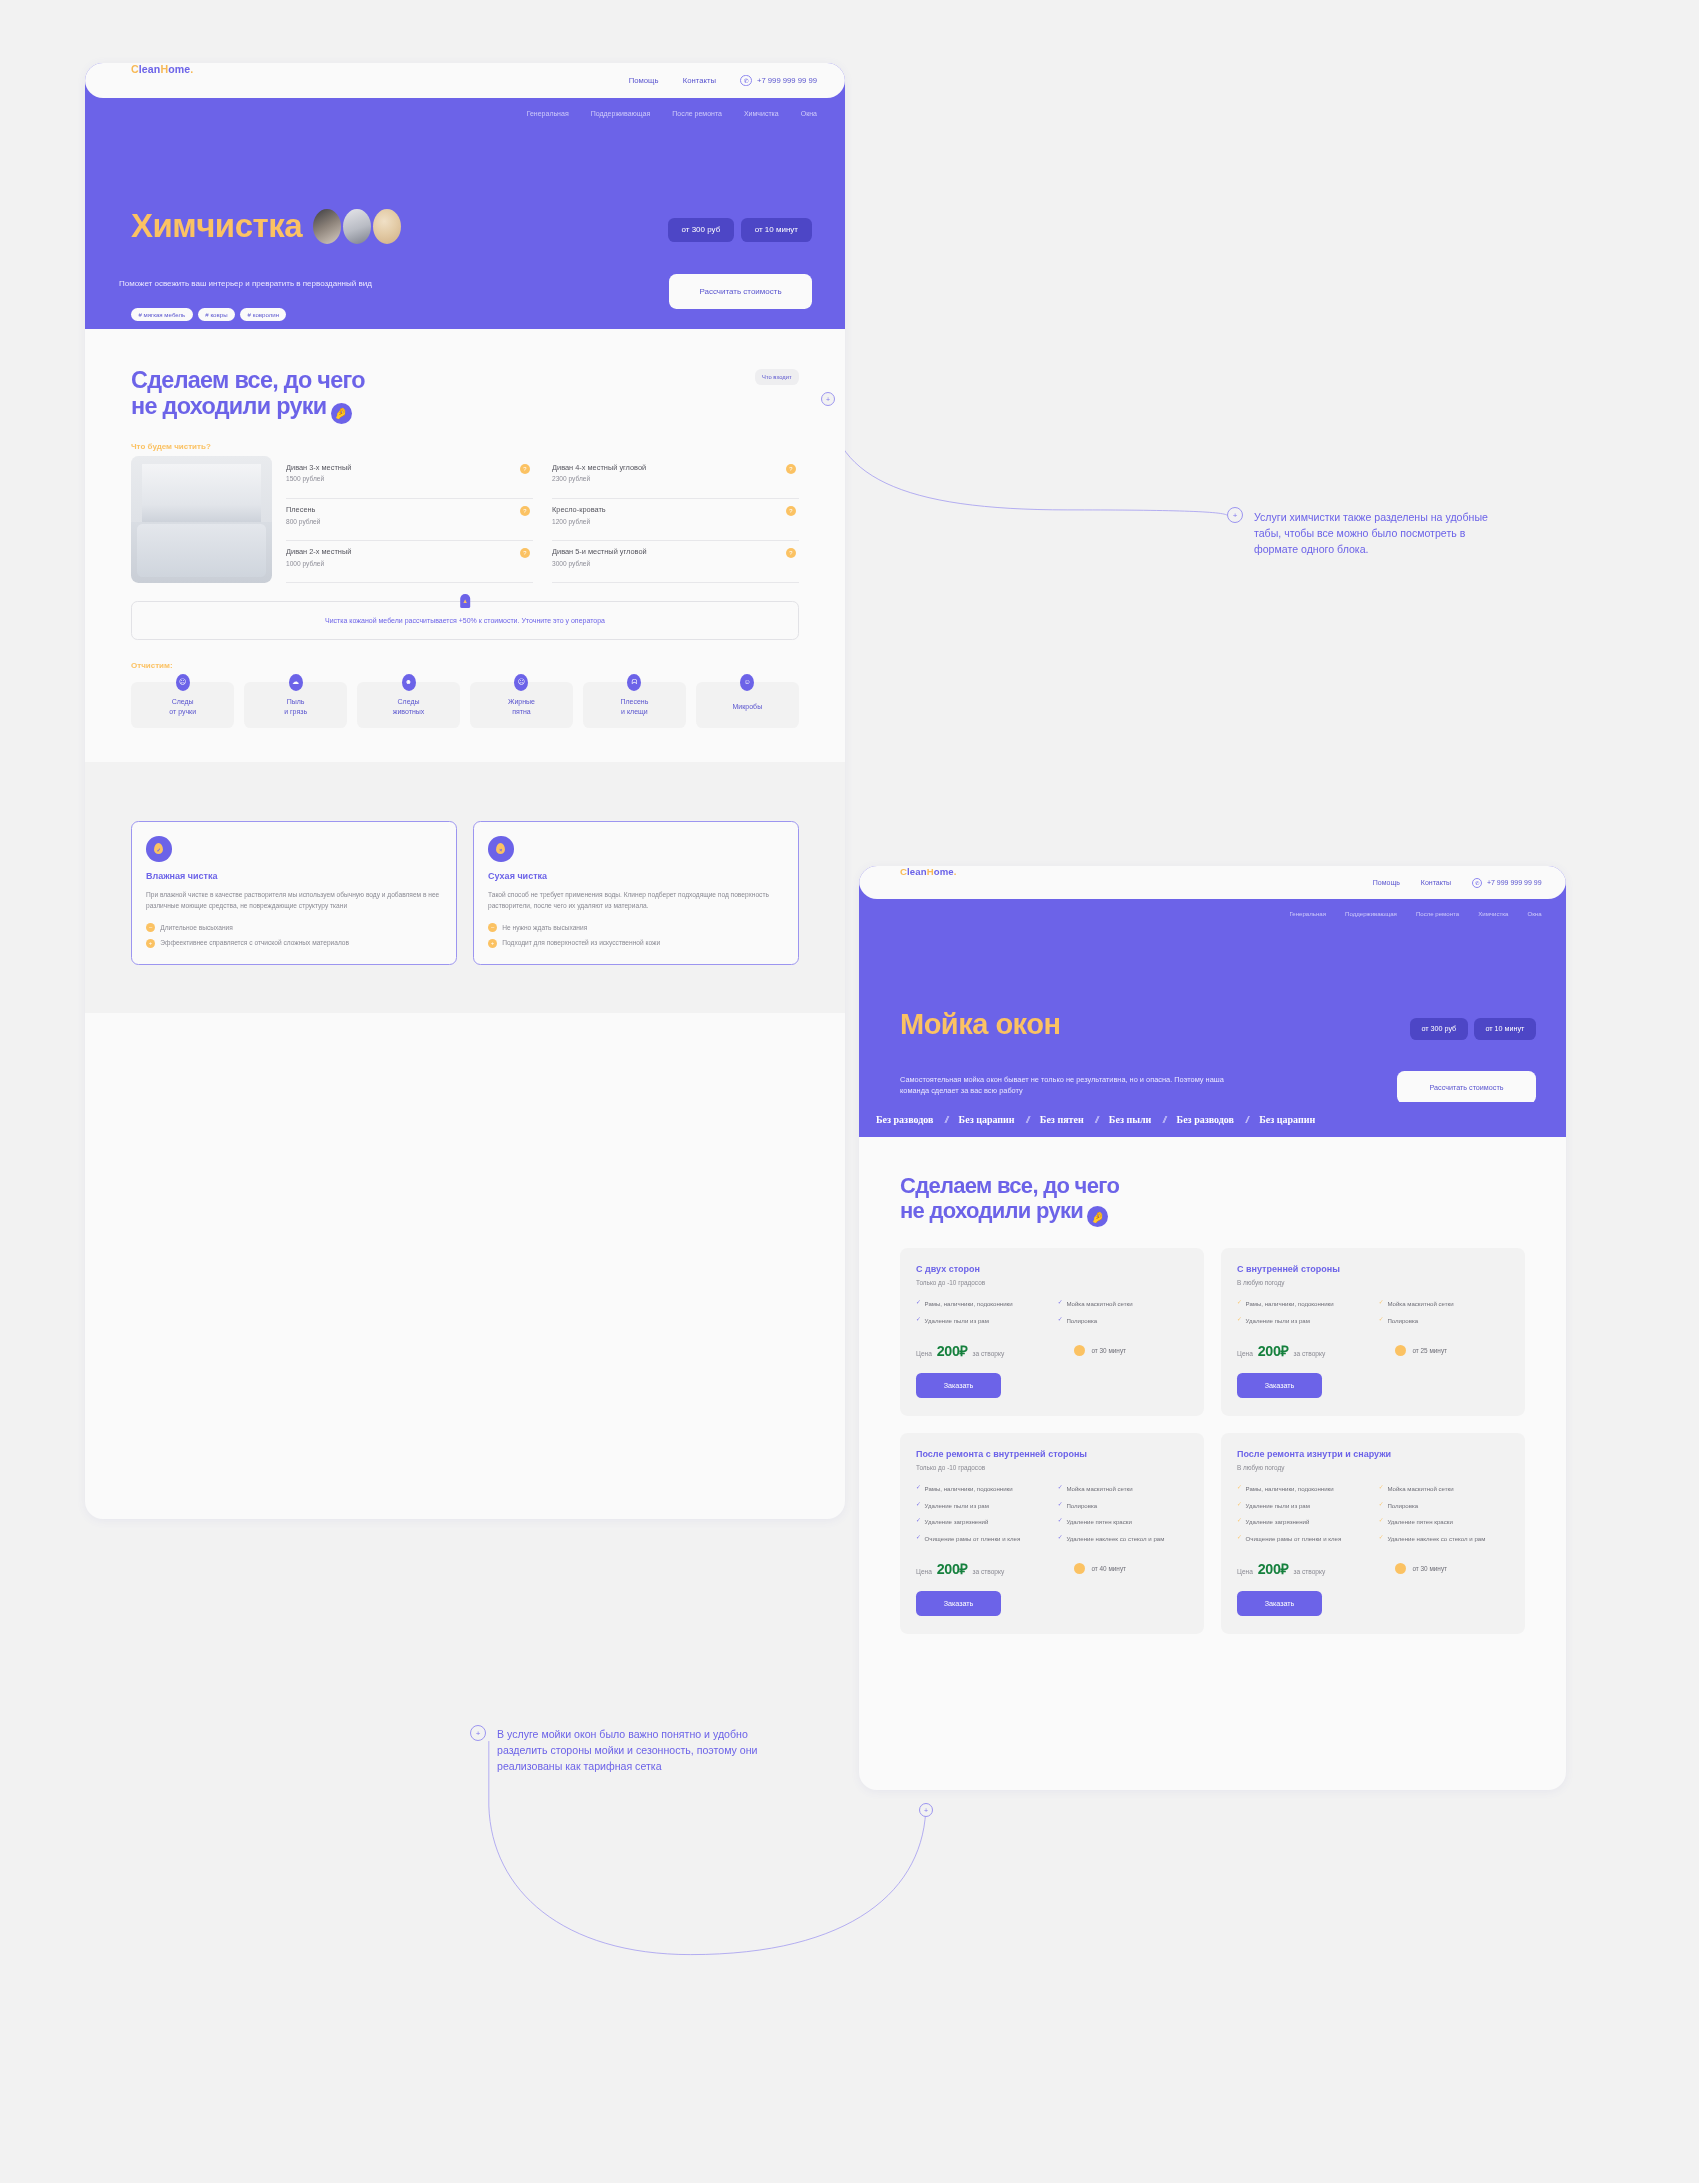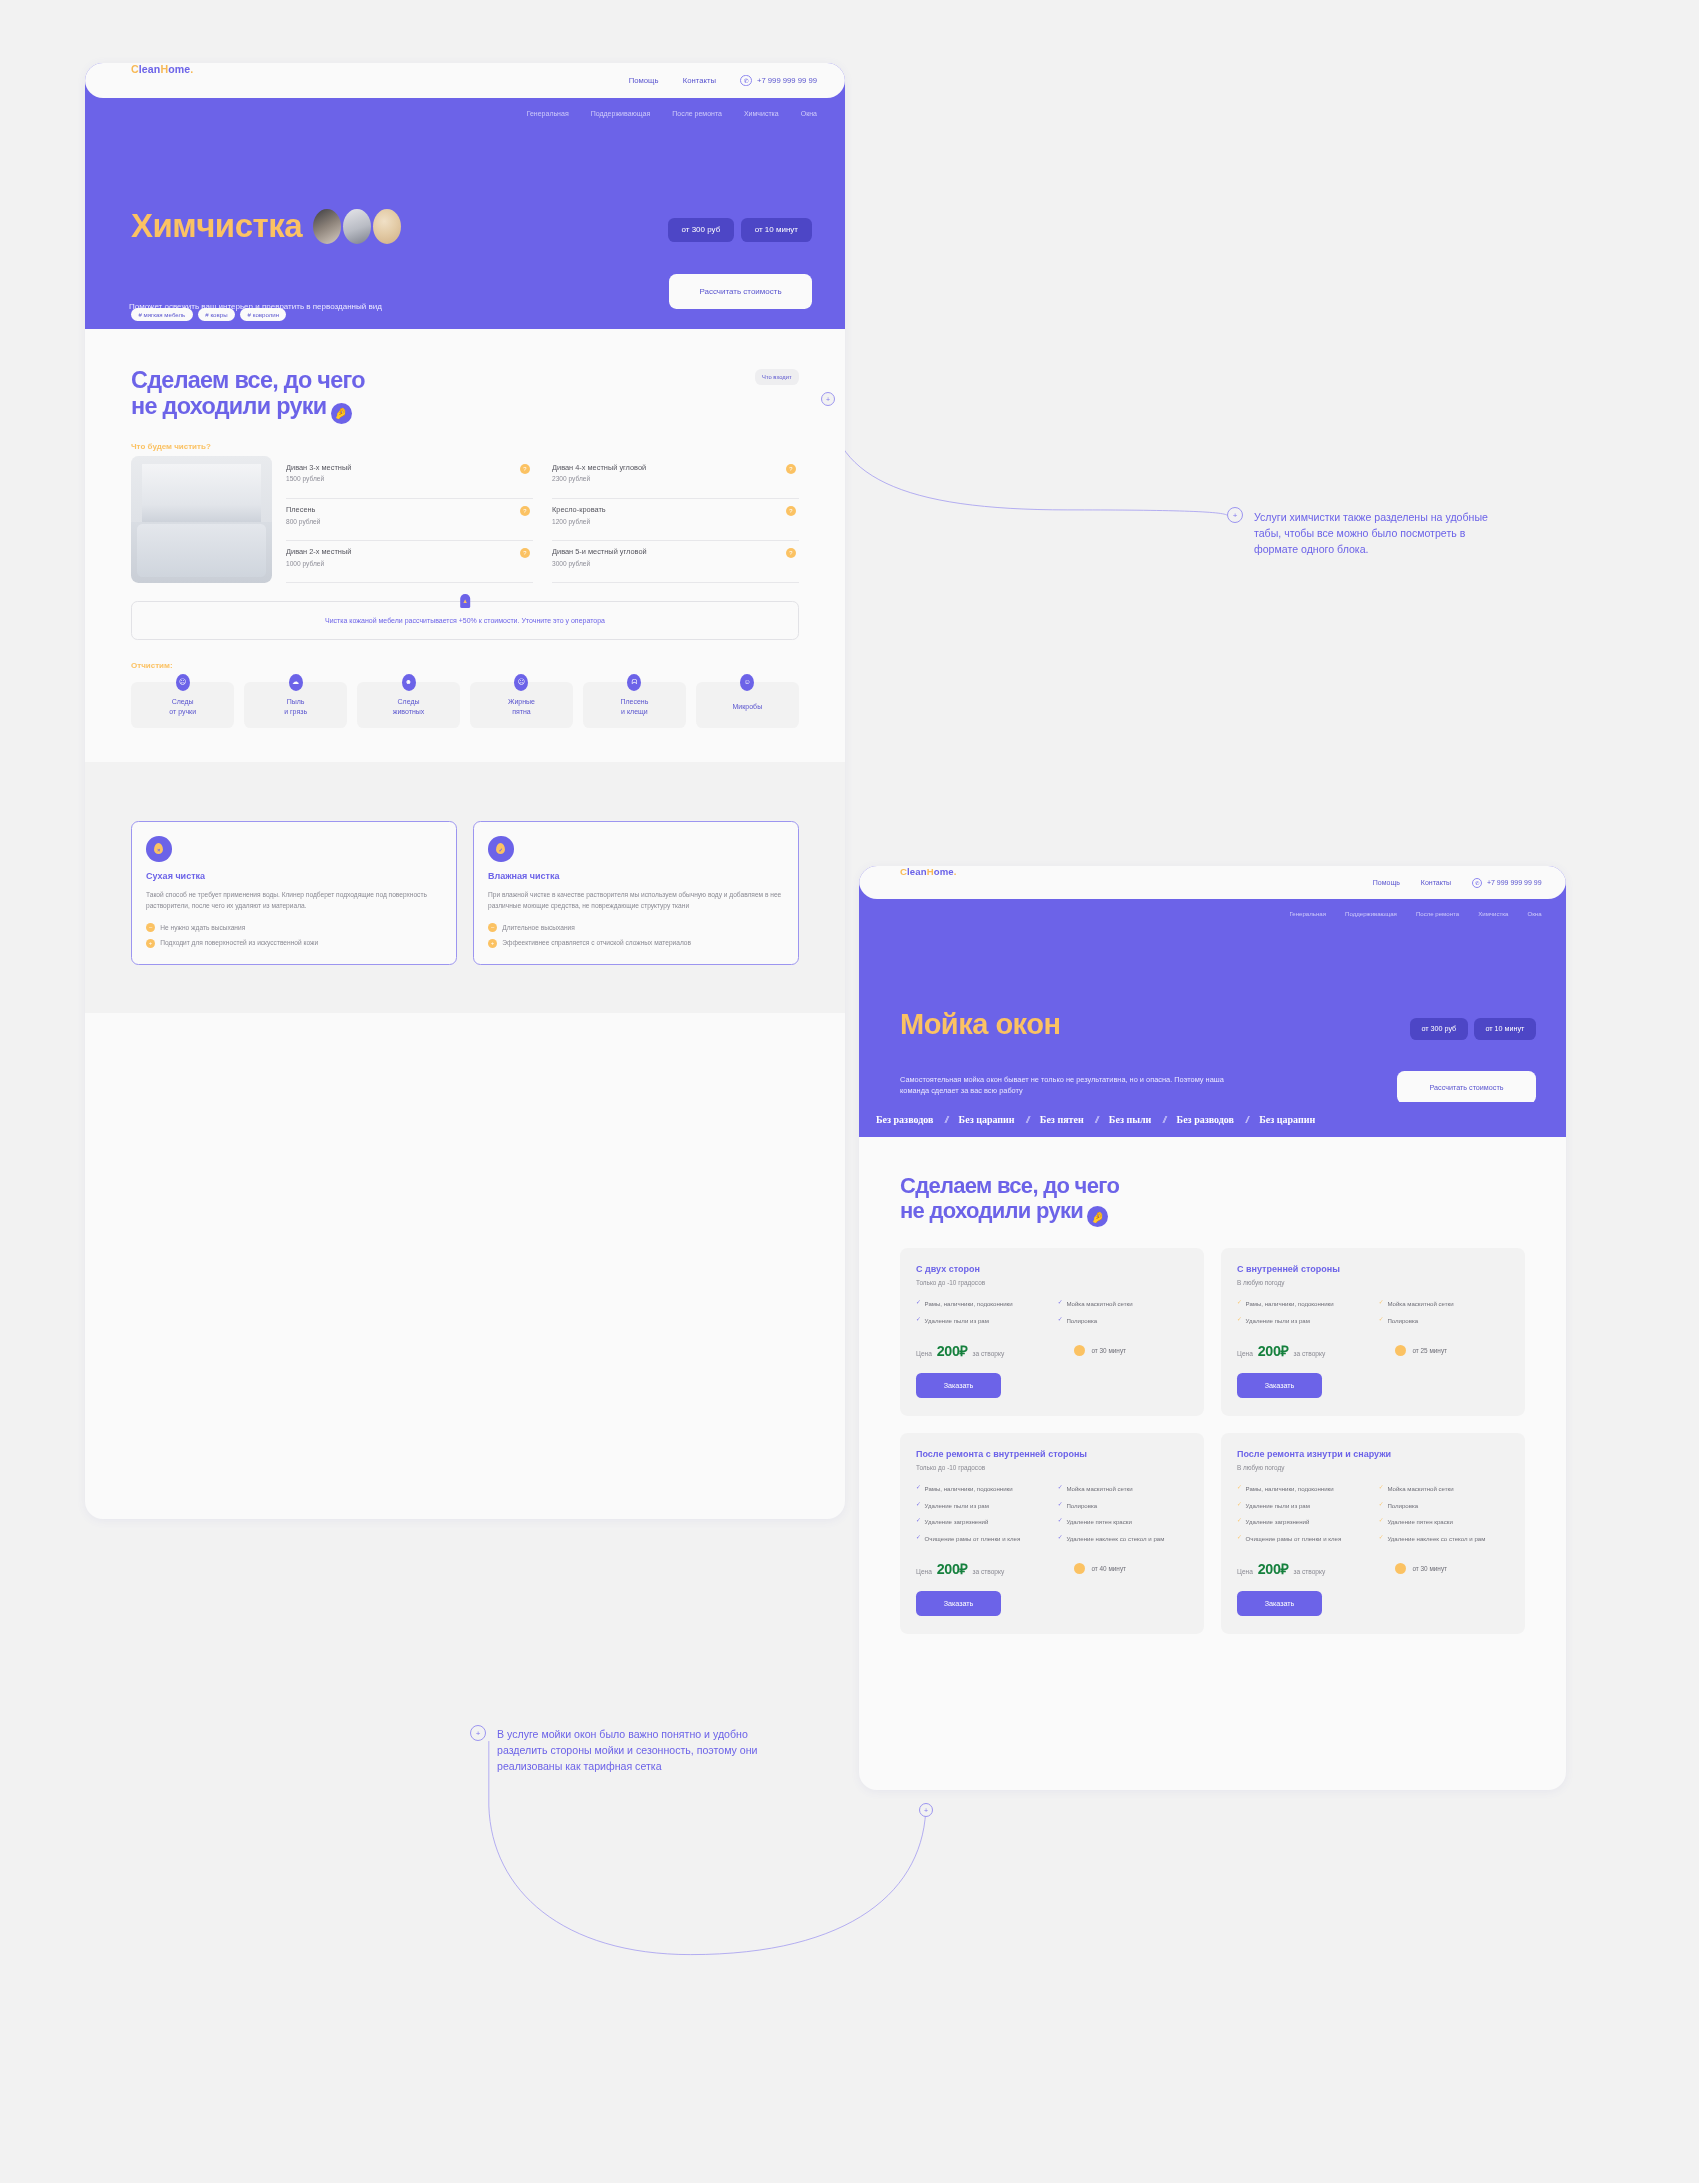--- a/index.html
+++ b/index.html
@@ -77,21 +77,21 @@
 
   .thumb-row { display: flex; align-items: center; gap: 2.1px; margin-left: 2.1px; }
   .thumb { width: 28px; height: 35px; border-radius: 50%; overflow: hidden; flex: none; }
   .th1 { background: linear-gradient(150deg,#3b3b3f 0%,#8c8279 48%,#d9cfc4 100%); }
   .th2 { background: linear-gradient(160deg,#e6e6ea 0%,#b9bcc4 55%,#7b7f8a 100%); }
   .th3 { background: radial-gradient(circle at 40% 35%, #f0e0c6 0%, #e3cba6 45%, #cfae83 100%); }
 
   .hero-sub {
     position: absolute; color: #ece9ff; line-height: 1.5;
   }
-  #mock-chem .hero-sub { left: 44px; top: 215px; font-size: 8px; margin-top: 23px; }
+  #mock-chem .hero-sub { left: 34px; top: 215px; font-size: 8px; }
   #mock-win  .hero-sub { left: 41px; top: 208px; font-size: 7.4px; }
 
   .hero-tags { position: absolute; left: 46px; top: 245px; display: flex; gap: 5.3px; }
   .tag {
     background: #fafafa; color: #5a55cf; border-radius: 21px;
     padding: 3.2px 7.4px; font-size: 6.1px; white-space: nowrap;
   }
 
   .hero-pills { position: absolute; display: flex; }
   #mock-chem .hero-pills { right: 33px; top: 155px; gap: 6.4px; }
@@ -421,50 +421,50 @@
       </div>
 
     </div>
 
     <div class="section sec-grey" style="padding-top:41px;padding-bottom:48px;">
 
       <div class="types-row">
 
         <div class="type-card">
           <div class="type-ic">
+            <span class="drop">✓</span>
+          </div>
+          <h5>Влажная чистка</h5>
+          <p>При влажной чистке в качестве растворителя мы используем обычную воду и добавляем в нее различные моющие средства, не повреждающие структуру ткани</p>
+          <div class="plus-list">
+            <div class="plus-item">
+              <span class="plus-ic">–</span>
+              <span>Длительное высыхания</span>
+            </div>
+            <div class="plus-item">
+              <span class="plus-ic">+</span>
+              <span>Эффеективнее справляется с отчиской сложных материалов</span>
+            </div>
+          </div>
+        </div>
+
+        <div class="type-card">
+          <div class="type-ic">
             <span class="drop">×</span>
           </div>
           <h5>Сухая чистка</h5>
           <p>Такой способ не требует применения воды. Клинер подберет подходящие под поверхность растворители, после чего их удаляют из материала.</p>
           <div class="plus-list">
             <div class="plus-item">
               <span class="plus-ic">–</span>
               <span>Не нужно ждать высыхания</span>
             </div>
             <div class="plus-item">
               <span class="plus-ic">+</span>
               <span>Подходит для поверхностей из искусственной кожи</span>
-            </div>
-          </div>
-        </div>
-
-        <div class="type-card">
-          <div class="type-ic">
-            <span class="drop">✓</span>
-          </div>
-          <h5>Влажная чистка</h5>
-          <p>При влажной чистке в качестве растворителя мы используем обычную воду и добавляем в нее различные моющие средства, не повреждающие структуру ткани</p>
-          <div class="plus-list">
-            <div class="plus-item">
-              <span class="plus-ic">–</span>
-              <span>Длительное высыхания</span>
-            </div>
-            <div class="plus-item">
-              <span class="plus-ic">+</span>
-              <span>Эффеективнее справляется с отчиской сложных материалов</span>
             </div>
           </div>
         </div>
       </div>
     </div>
   </div>
 
   <div class="mock" id="mock-win">
 
     <div class="hero">

